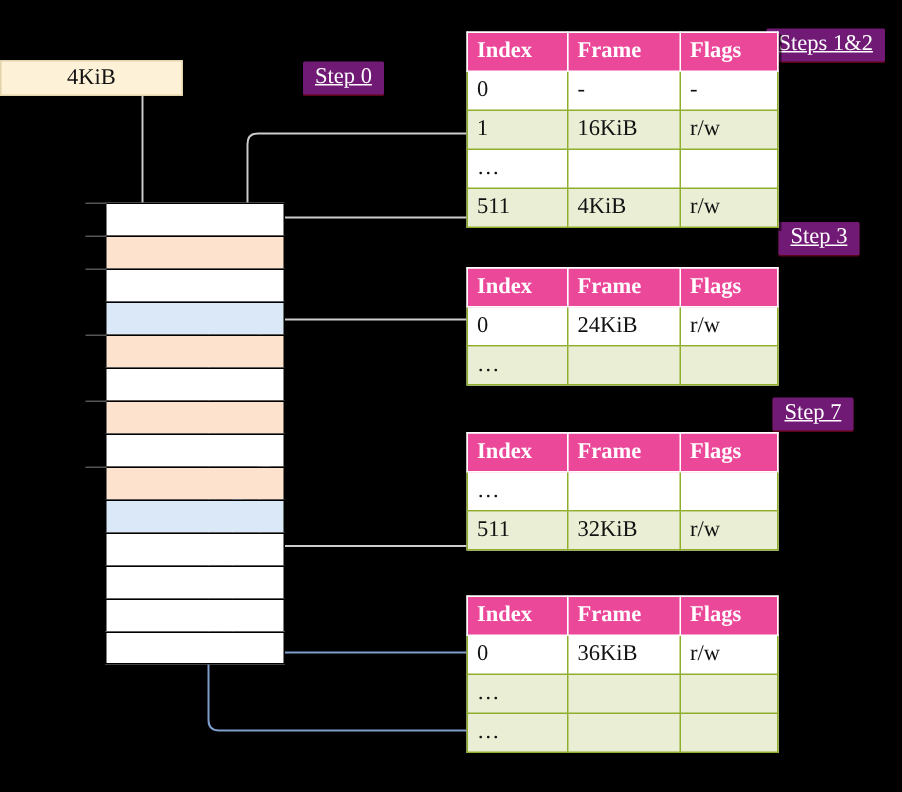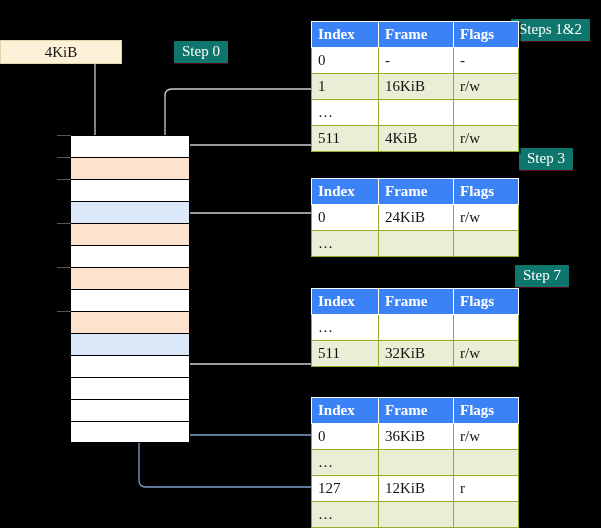--- a/index.html
+++ b/index.html
@@ -6,30 +6,31 @@
   body{
     width:601px;height:528px;position:relative;overflow:hidden;
     font-family:"Liberation Serif","DejaVu Serif",serif;
     color:#000;
   }
   .stage{position:absolute;left:0;top:0;width:601px;height:528px;}
 
   
   .badge{
     position:absolute;
-    background:#0f766e;
+    background:#701a75;
     color:#ffffff;
     font-family:"Liberation Serif","DejaVu Serif",serif;
     font-size:15px;
     line-height:19px;
     padding:1px 8px 2px 8px;
     white-space:nowrap;
     border-radius:1px;
     box-shadow:0 1px 0 #5d0418;
     text-align:right;
+    text-decoration:underline;
   }
 
   
   .vabox{
     position:absolute;
     background:#fdf2d8;
     border:1px solid #e3d3aa;
     font-size:15px;
     line-height:21px;
     text-align:center;
@@ -52,21 +53,21 @@
 
   
   table.pt{
     position:absolute;
     border-collapse:collapse;
     background:#ffffff;
     font-size:14px;
     box-shadow:2px 2px 0 rgba(0,0,0,.55);
   }
   table.pt th{
-    background:#3b82f6;
+    background:#ec4899;
     color:#ffffff;
     font-weight:bold;
     text-align:left;
     padding:3px 6px;
     border:1px solid #ffffff;
     font-size:15px;
     height:19px;
   }
   table.pt td{
     border:1px solid #8fae2c;
@@ -140,21 +141,21 @@
       <div class="memcell orange" style="width: 120px; height: 22px;"></div>
       <div class="memcell" style="width: 120px; height: 22px;"></div>
       <div class="memcell orange" style="width: 120px; height: 22px;"></div>
       <div class="memcell blue" style="width: 120px; height: 22px;"></div>
       <div class="memcell" style="width: 120px; height: 22px;"></div>
       <div class="memcell" style="width: 120px; height: 22px;"></div>
       <div class="memcell" style="width: 120px; height: 22px;"></div>
       <div class="memcell" style="width: 120px; height: 22px;"></div>
     </div>
 
-  <div class="badge" style="left:174px;top:41px;">Step 0</div>
+  <div class="badge" style="left:202px;top:41px;">Step 0</div>
   <div class="badge" style="left:511px;top:19px;">Steps 1&amp;2</div>
   <div class="badge" style="left:519px;top:148px;">Step 3</div>
   <div class="badge" style="left:515px;top:265px;">Step 7</div>
 
   <div id="tables-host">
       <table class="pt" style="left: 311px; top: 21px;">
         <thead>
           <tr>
             <th class="col-index">Index</th>
             <th class="col-frame">Frame</th>
@@ -237,25 +238,20 @@
         <tbody>
           <tr class="odd">
             <td class="col-index">0</td>
             <td class="col-frame">36KiB</td>
             <td class="col-flags">r/w</td>
           </tr>
           <tr class="even">
             <td class="col-index">…</td>
             <td class="col-frame"></td>
             <td class="col-flags"></td>
-          </tr>
-          <tr class="odd">
-            <td class="col-index">127</td>
-            <td class="col-frame">12KiB</td>
-            <td class="col-flags">r</td>
           </tr>
           <tr class="even">
             <td class="col-index">…</td>
             <td class="col-frame"></td>
             <td class="col-flags"></td>
           </tr>
         </tbody>
       </table>
     </div>
 

